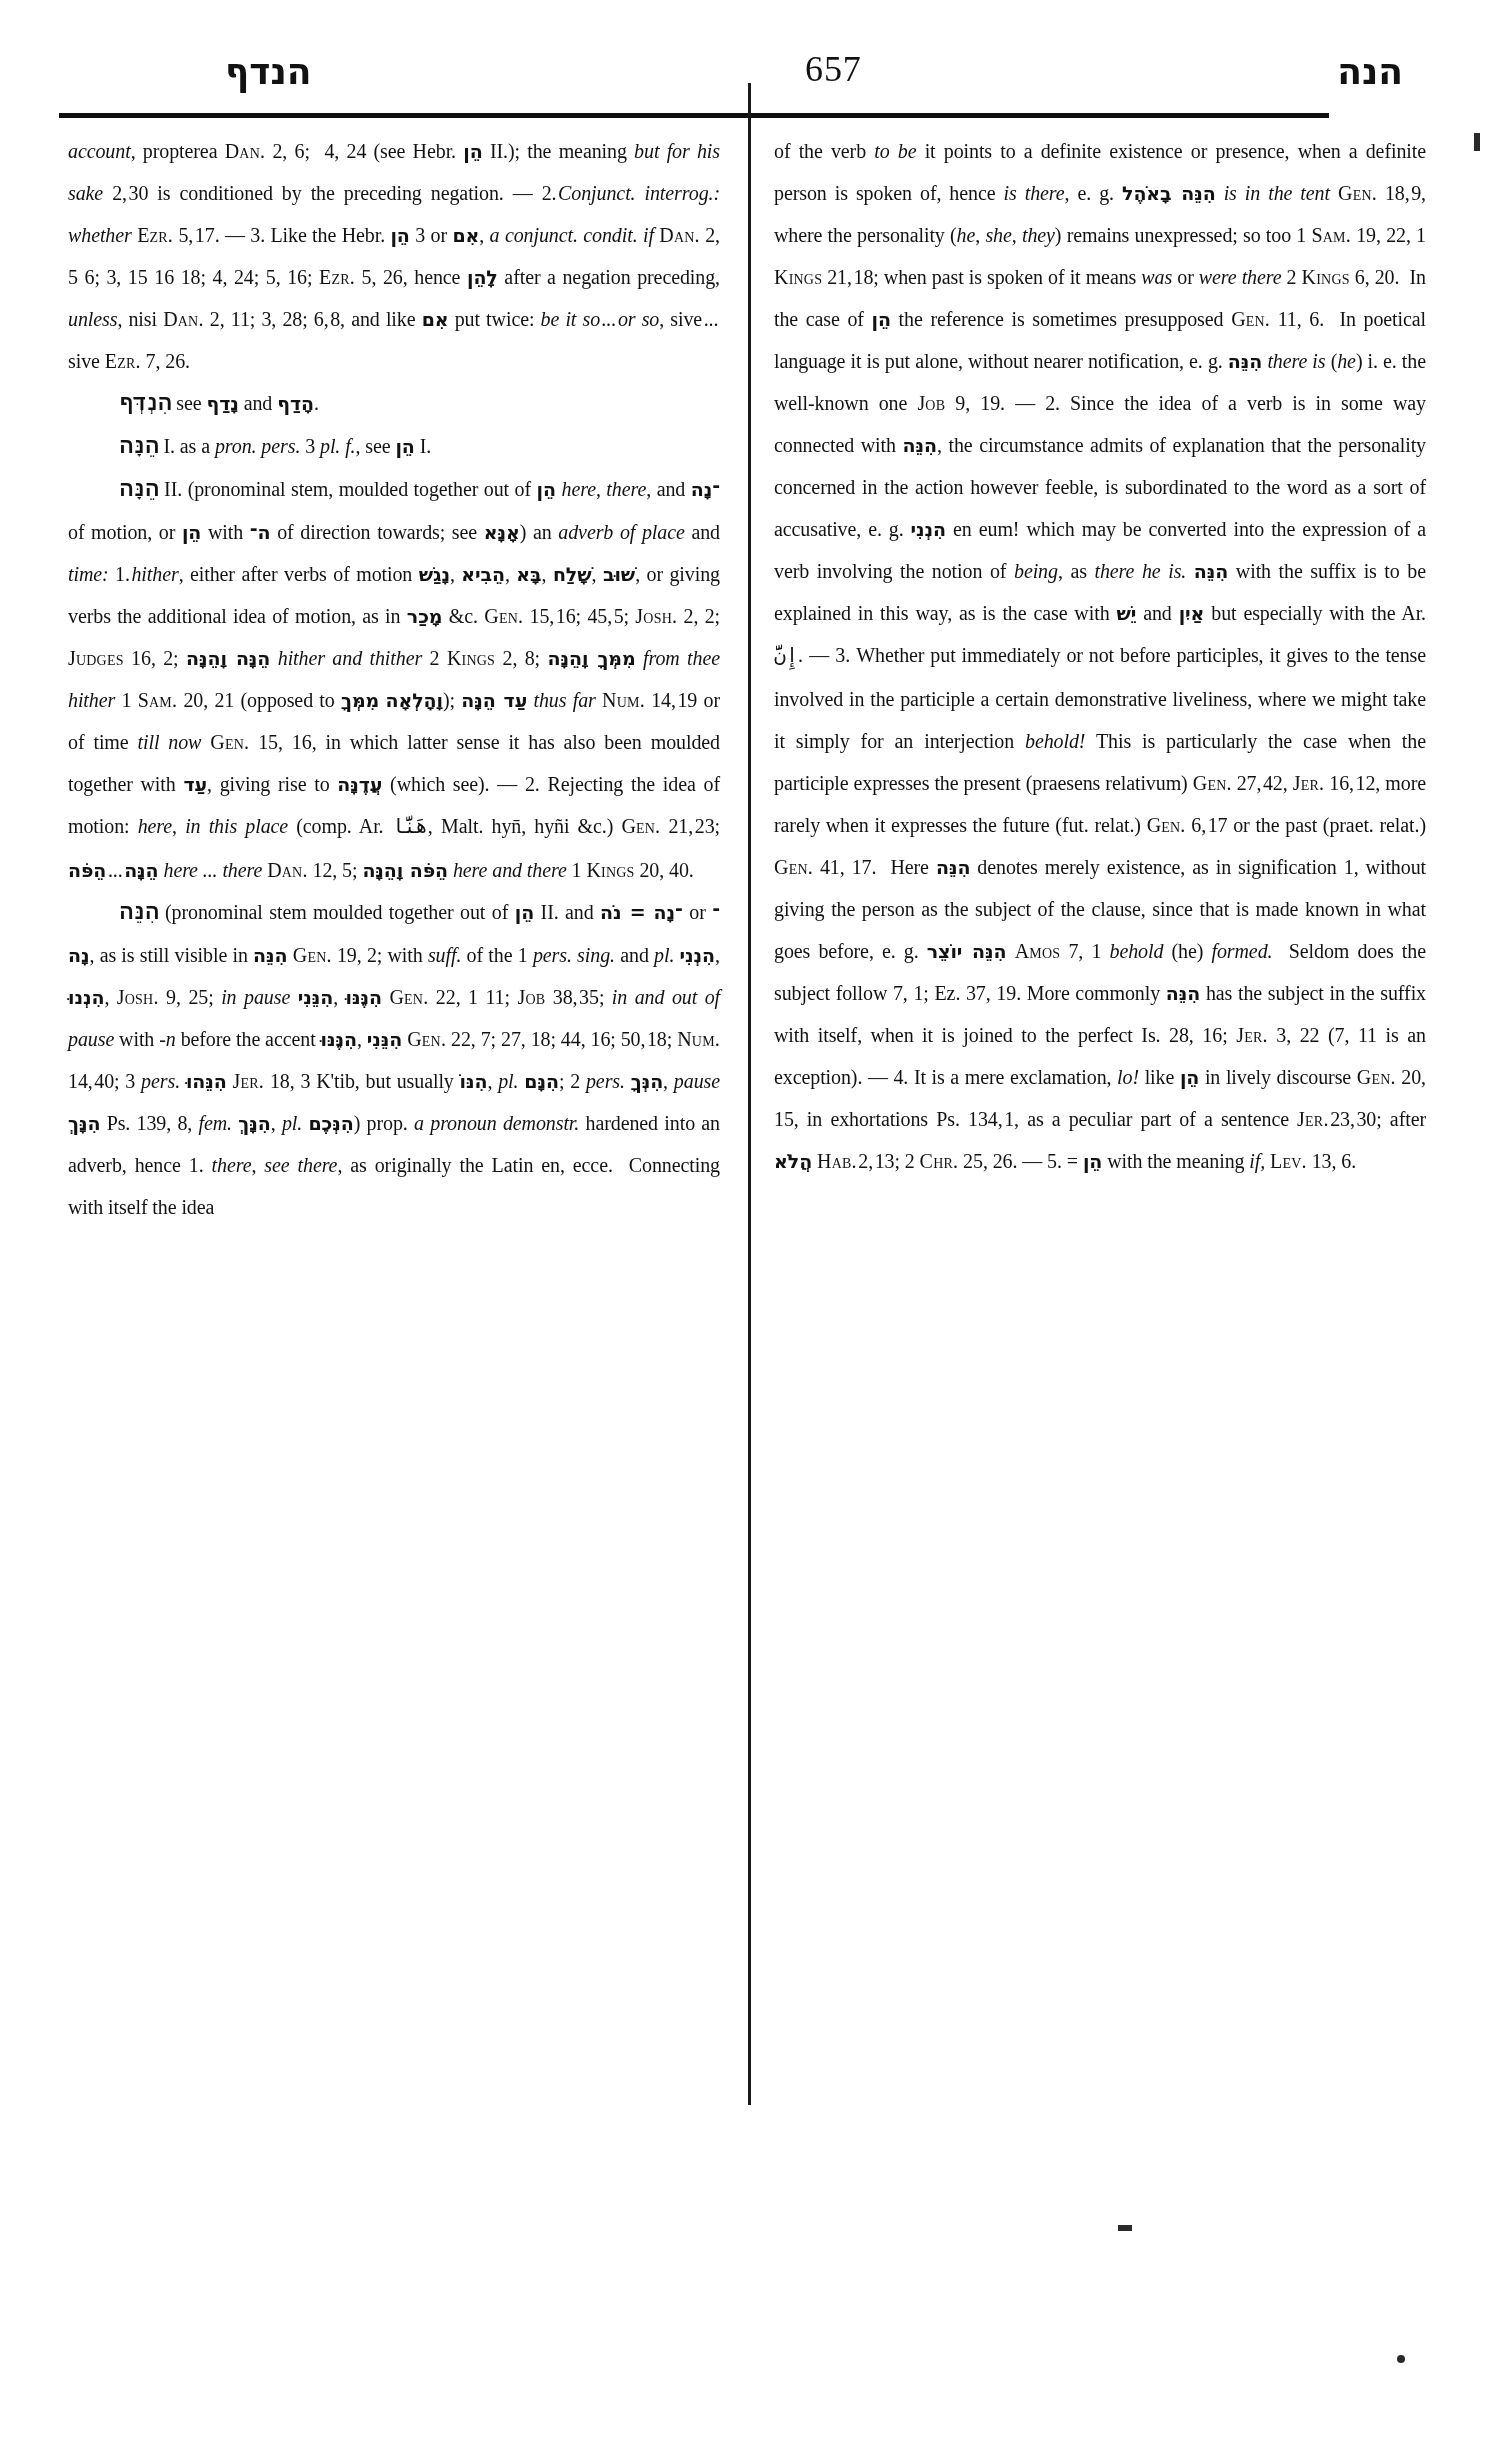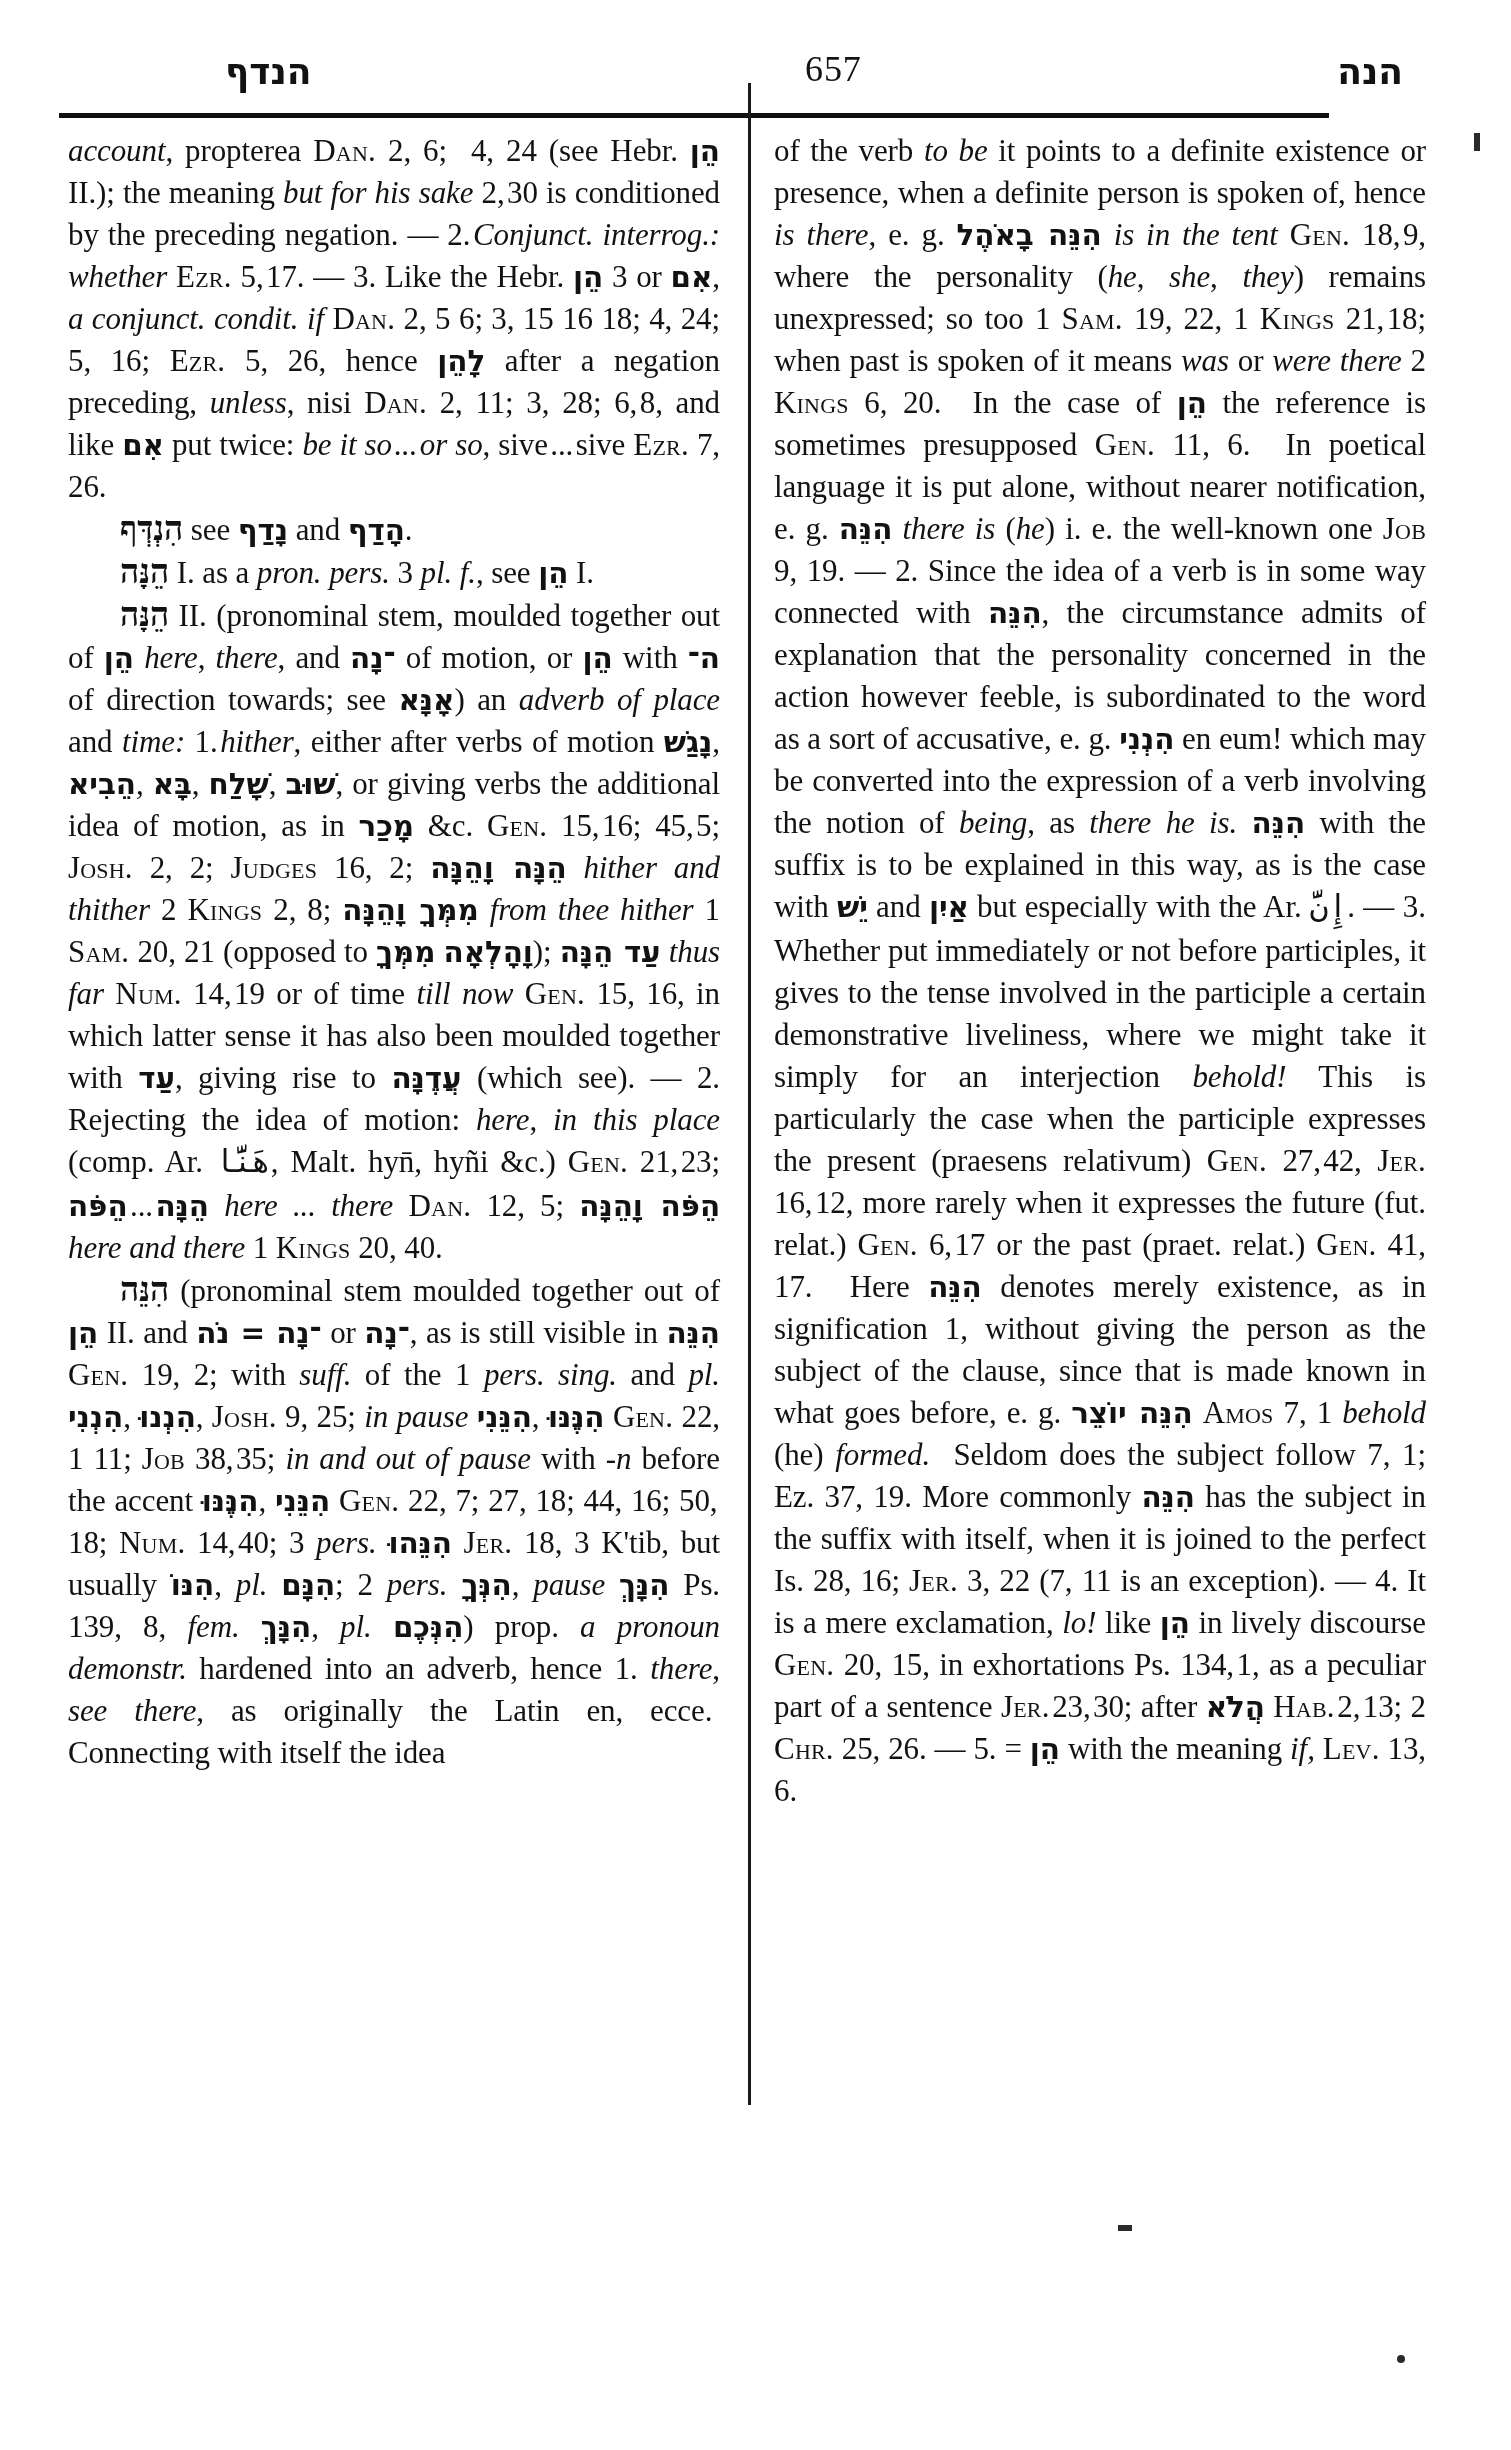--- a/index.html
+++ b/index.html
@@ -67,21 +67,21 @@
     width: 2.7px;
     height: 2022px;
     background: #1a1a1a;
   }
 
   
   .col {
     position: absolute;
     top: 130px;
     width: 652px;
-    font-size: 31px;
+    font-size: 20px;
     line-height: 42px;
     text-align: justify;
     text-justify: inter-word;
     letter-spacing: -0.1px;
   }
   .col-left  { left: 68px; }
   .col-right { left: 774px; }
 
   .col p {
     margin: 0;
@@ -96,21 +96,21 @@
     letter-spacing: 0.2px;
   }
   .heb {
     font-family: "DejaVu Sans", sans-serif;
     direction: rtl;
     unicode-bidi: isolate;
     font-size: 0.95em;
     font-weight: 600;
   }
   .heb-big {
-    font-family: Liberation Serif, serif;
+    font-family: Liberation Mono, monospace;
     direction: rtl;
     unicode-bidi: isolate;
     font-size: 1.08em;
     font-weight: 700;
   }
   .ar {
     font-family: Liberation Mono, monospace;
     direction: rtl;
     unicode-bidi: isolate;
     font-size: 1.0em;

